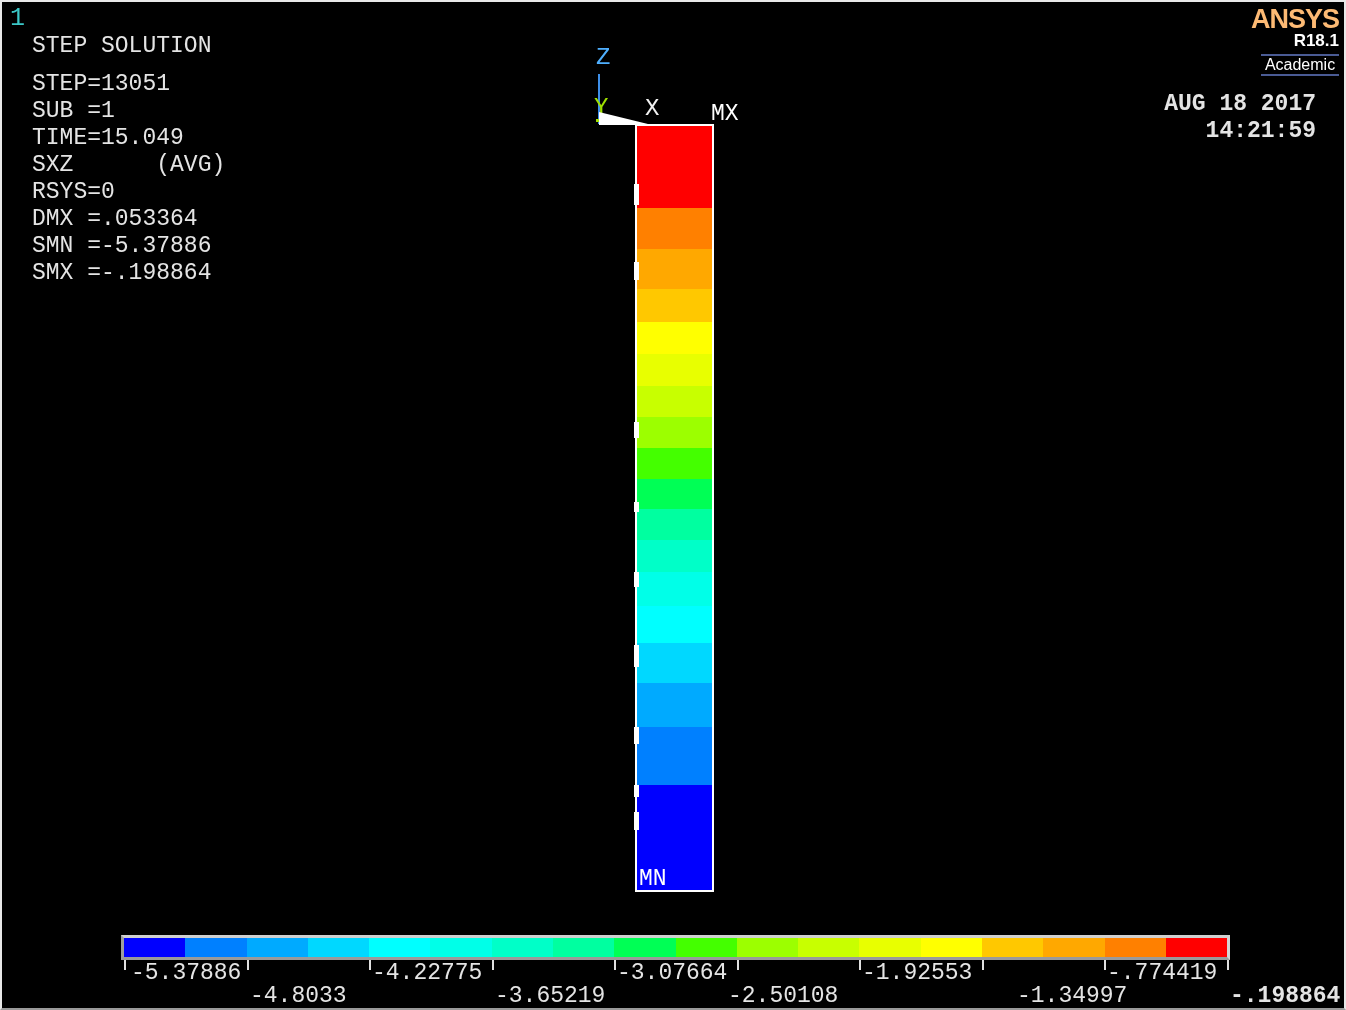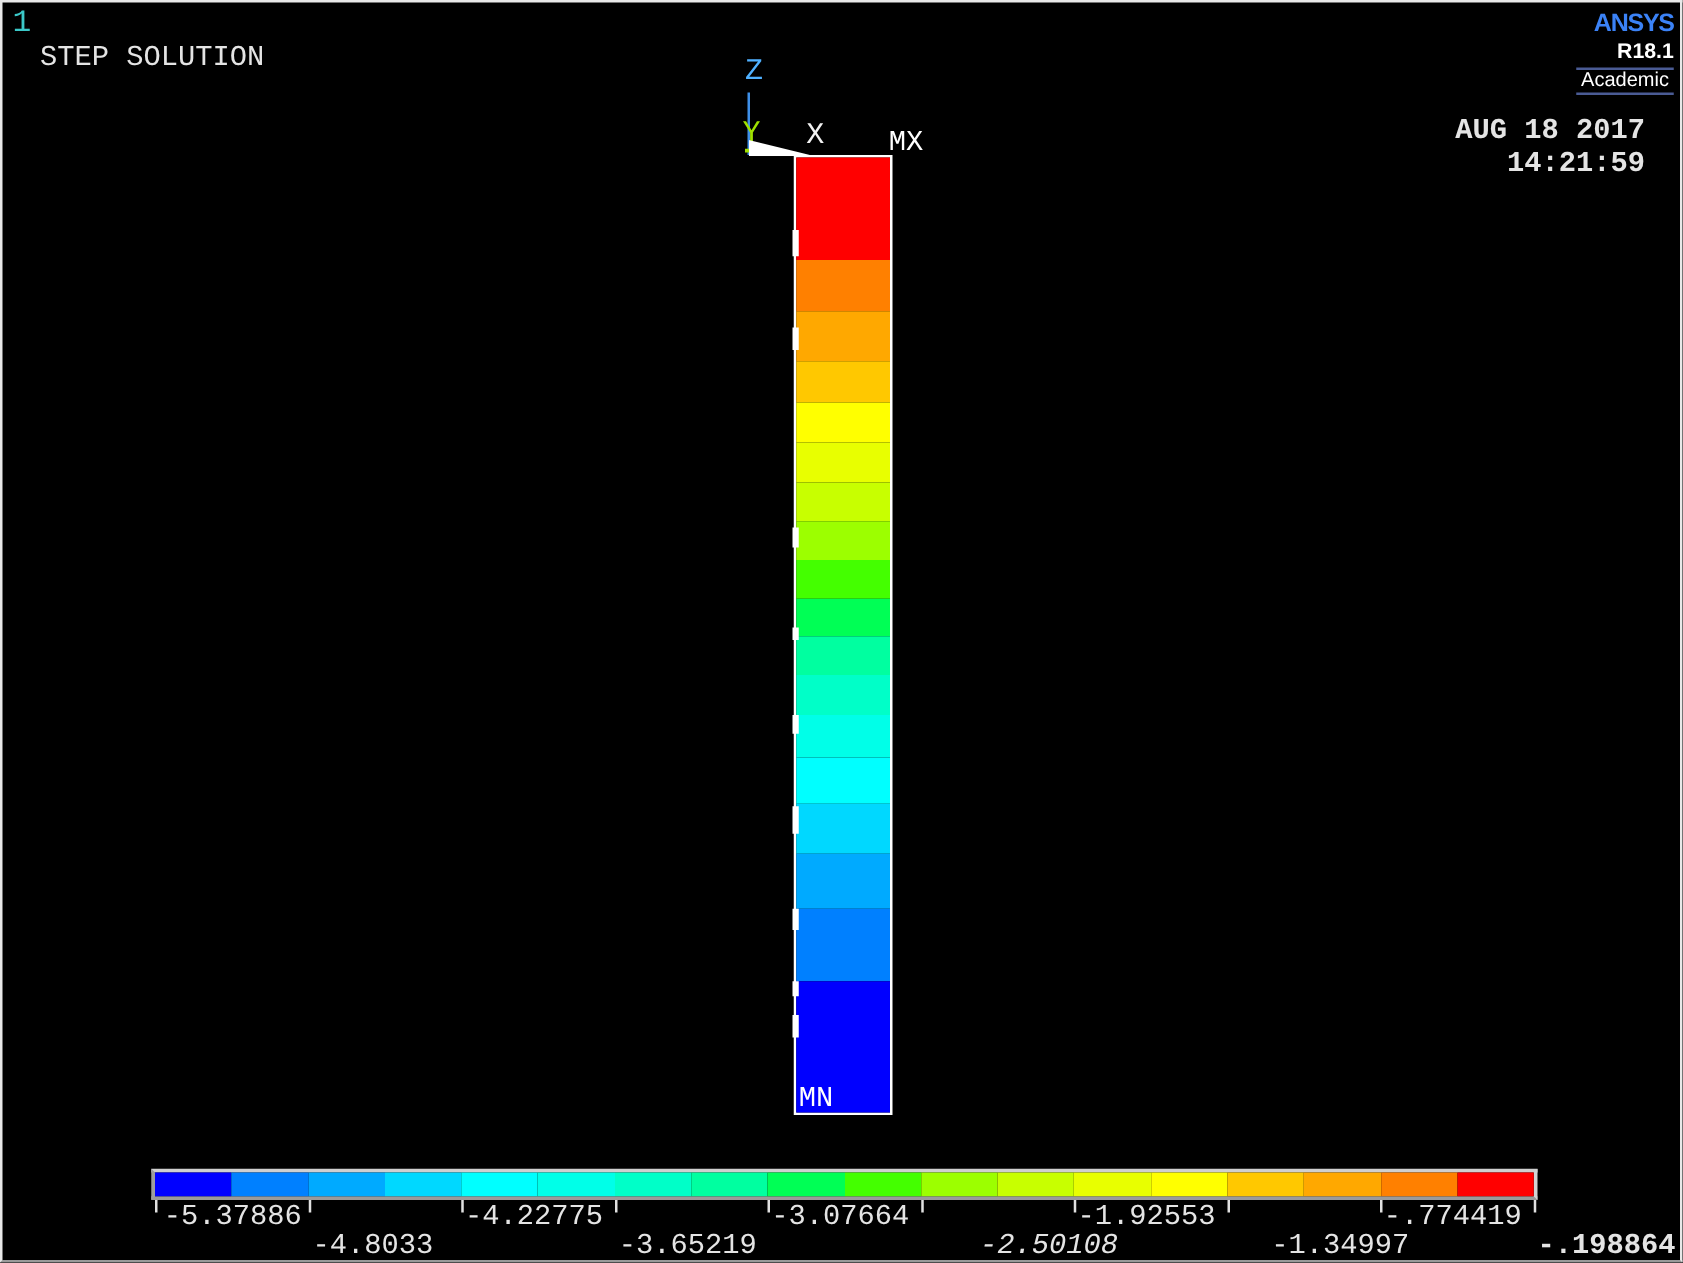--- a/index.html
+++ b/index.html
@@ -20,21 +20,21 @@
 
   
   #win-id{left:8px;top:2px;font-size:25px;color:#3BC8C8;}
 
   
   #annotation-title{left:30px;top:31px;font-size:23px;}
   #annotation-lines{left:30px;top:69px;font-size:23px;line-height:27px;}
 
   
   #logo{right:5px;top:4px;text-align:right;font-family:"Liberation Sans","DejaVu Sans",sans-serif;}
-  #logo-brand{font-size:20px;font-weight:bold;letter-spacing:-1px;line-height:26px;color:#3b82f6;}
+  #logo-brand{font-size:27px;font-weight:bold;letter-spacing:-1px;line-height:26px;color:#fdba74;}
   #logo-release{font-size:17px;font-weight:bold;line-height:18px;color:#FFF;}
   #logo-academic{
     margin-top:4px;display:inline-block;min-width:74px;text-align:center;
     font-size:16px;line-height:16px;color:#FFF;
     border-top:2px solid #4A5B94;border-bottom:2px solid #4A5B94;
     padding:1px 2px;
   }
 
   
   #datetime{right:28px;top:89px;text-align:right;font-size:23px;line-height:27px;font-weight:bold;}
@@ -71,20 +71,30 @@
   .legend-label.row1{top:981px;}
 </style>
 </head>
 <body>
 
 <div class="abs" id="viewport" style="left:0;top:0;width:1342px;height:1006px;">
 
   <span class="abs mono" id="win-id">1</span>
 
   <div class="abs pre" id="annotation-title">STEP SOLUTION</div>
+  <div class="abs" id="annotation-lines">
+      <div class="pre">STEP=13051</div>
+      <div class="pre">SUB =1</div>
+      <div class="pre">TIME=15.049</div>
+      <div class="pre">SXZ      (AVG)</div>
+      <div class="pre">RSYS=0</div>
+      <div class="pre">DMX =.053364</div>
+      <div class="pre">SMN =-5.37886</div>
+      <div class="pre">SMX =-.198864</div>
+    </div>
 
   <div class="abs" id="logo">
     <div id="logo-brand">ANSYS</div>
     <div id="logo-release">R18.1</div>
     <div id="logo-academic">Academic</div>
   </div>
 
   <div class="abs" id="datetime">
     <div>AUG 18 2017</div>
     <div>14:21:59</div>
@@ -159,21 +169,21 @@
       <div class="abs mono legend-label row0" style="left: 129px;">-5.37886</div>
       <div class="abs legend-tick" style="left: 245px;"></div>
       <div class="abs mono legend-label row1" style="left: 248px;">-4.8033</div>
       <div class="abs legend-tick" style="left: 367px;"></div>
       <div class="abs mono legend-label row0" style="left: 370px;">-4.22775</div>
       <div class="abs legend-tick" style="left: 490px;"></div>
       <div class="abs mono legend-label row1" style="left: 493px; text-align: center;">-3.65219</div>
       <div class="abs legend-tick" style="left: 612px;"></div>
       <div class="abs mono legend-label row0" style="left: 615px;">-3.07664</div>
       <div class="abs legend-tick" style="left: 735px;"></div>
-      <div class="abs mono legend-label row1" style="left: 782px; font-style: italic;">-2.50108</div>
+      <div class="abs mono legend-label row1" style="left: 726px;">-2.50108</div>
       <div class="abs legend-tick" style="left: 857px;"></div>
       <div class="abs mono legend-label row0" style="left: 860px;">-1.92553</div>
       <div class="abs legend-tick" style="left: 980px;"></div>
       <div class="abs mono legend-label row1" style="left: 1015px;">-1.34997</div>
       <div class="abs legend-tick" style="left: 1102px;"></div>
       <div class="abs mono legend-label row0" style="left: 1105px;">-.774419</div>
       <div class="abs legend-tick" style="left: 1225px;"></div>
       <div class="abs mono legend-label row1" style="left: 1228px; font-weight: bold;">-.198864</div>
     </div>
 

